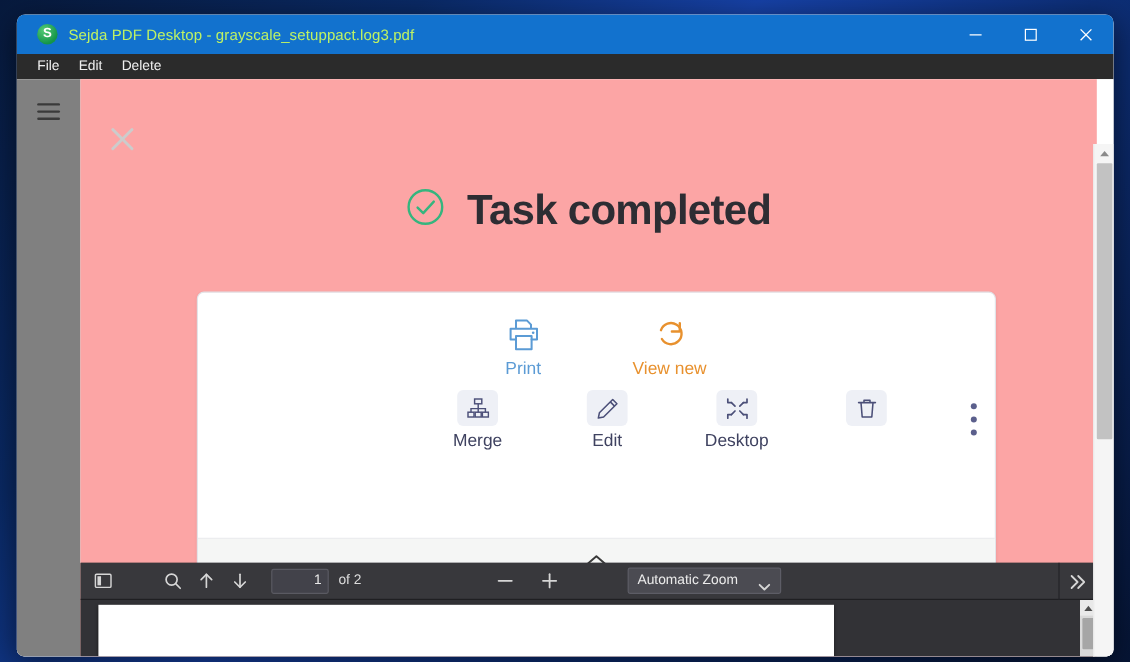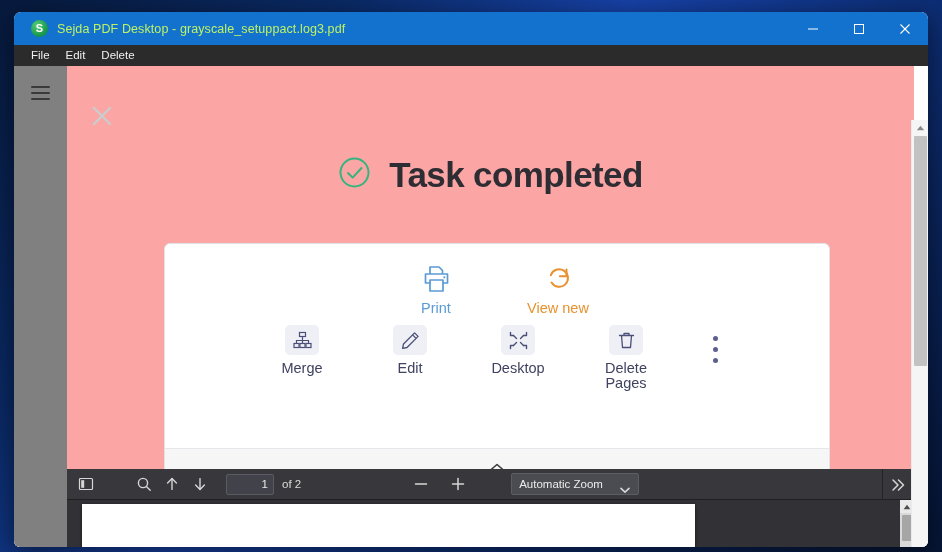--- a/index.html
+++ b/index.html
@@ -99,21 +99,21 @@
     width: 666px; height: 246px;
     background: #ffffff;
     border: 1px solid #e2e4e8;
     border-radius: 6px;
     box-shadow: 0 1px 2px rgba(20,25,45,.05);
   }
   .row {
     display: flex; justify-content: center;
   }
   #row-primary { padding-top: 17px; gap: 40px; }
-  #row-secondary { padding-top: 7px; gap: 26px; align-items: flex-start; }
+  #row-secondary { padding-top: 7px; gap: 26px; align-items: flex-start; justify-content: flex-end; }
   .act {
     width: 82px;
     display: flex; flex-direction: column; align-items: center;
     cursor: pointer; padding-top: 2px;
   }
   .act .ic {
     height: 32px; display: flex; align-items: center; justify-content: center;
   }
   .act .lbl {
     margin-top: 6px; font-size: 14.5px; text-align: center; line-height: 15px;
@@ -359,21 +359,20 @@
           </div>
 
           <div class="act act2">
             <div class="icbox">
               <svg width="19" height="19" viewBox="0 0 19 19">
                 <path d="M2.5 4.5h14" fill="none" stroke="#4b4f78" stroke-width="1.3" stroke-linecap="round"></path>
                 <path d="M7 4.5V2.5h5v2" fill="none" stroke="#4b4f78" stroke-width="1.3" stroke-linejoin="round"></path>
                 <path d="M4.5 4.5l1 12h8l1-12" fill="none" stroke="#4b4f78" stroke-width="1.3" stroke-linejoin="round"></path>
               </svg>
             </div>
-            <div class="lbl">Delete Pages</div>
           </div>
 
 
 
           <div id="more-dots">
             <i></i>
               <i></i>
               <i></i>
           </div>
 
@@ -430,21 +429,21 @@
               </svg>
             </div>
             <div class="tbtn" style="margin-left:10px;">
               <svg width="18" height="18" viewBox="0 0 18 18">
                 <line x1="3.5" y1="9" x2="14.5" y2="9" stroke="#d6d6d6" stroke-width="1.5" stroke-linecap="round"></line>
                 <line x1="9" y1="3.5" x2="9" y2="14.5" stroke="#d6d6d6" stroke-width="1.5" stroke-linecap="round"></line>
               </svg>
             </div>
           </div>
 
-          <div class="sel-wrap" style="margin-left:7px;padding-left:32px;">
+          <div class="sel-wrap" style="margin-left:19px;padding-left:32px;">
             <select id="zoom-select"><option value="Automatic Zoom">Automatic Zoom</option><option value="Actual Size">Actual Size</option><option value="Page Fit">Page Fit</option><option value="Page Width">Page Width</option><option value="50%">50%</option><option value="75%">75%</option><option value="100%">100%</option><option value="125%">125%</option><option value="150%">150%</option><option value="200%">200%</option><option value="300%">300%</option><option value="400%">400%</option></select>
             <span class="chev">
               <svg width="10" height="7" viewBox="0 0 10 7">
                 <polyline points="1,1.4 5,5.2 9,1.4" fill="none" stroke="#d6d6d6" stroke-width="1.6" stroke-linecap="round" stroke-linejoin="round"></polyline>
               </svg>
             </span>
           </div>
 
           <div id="overflow-btn">
             <svg width="17" height="14" viewBox="0 0 17 14">

